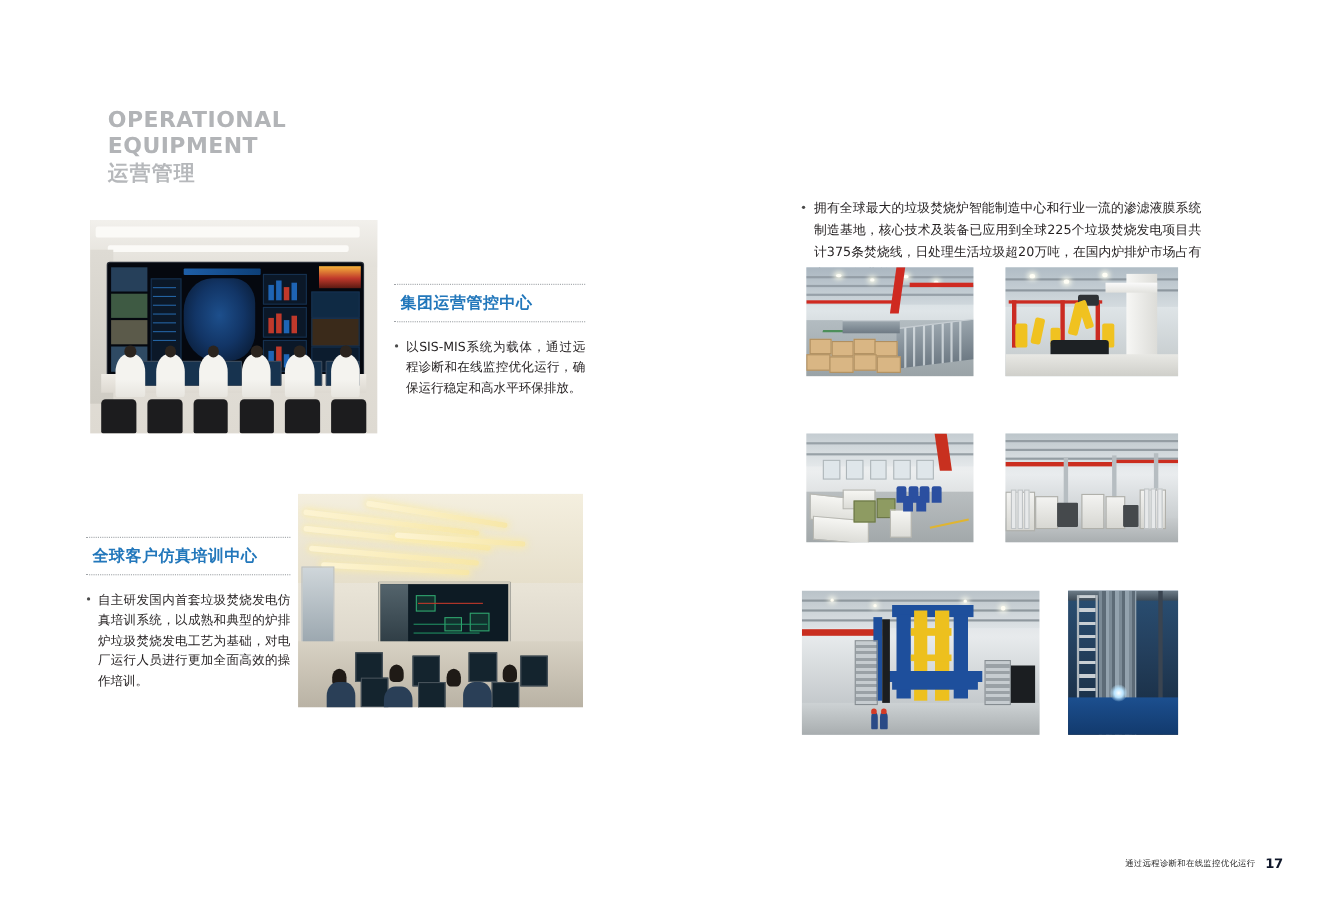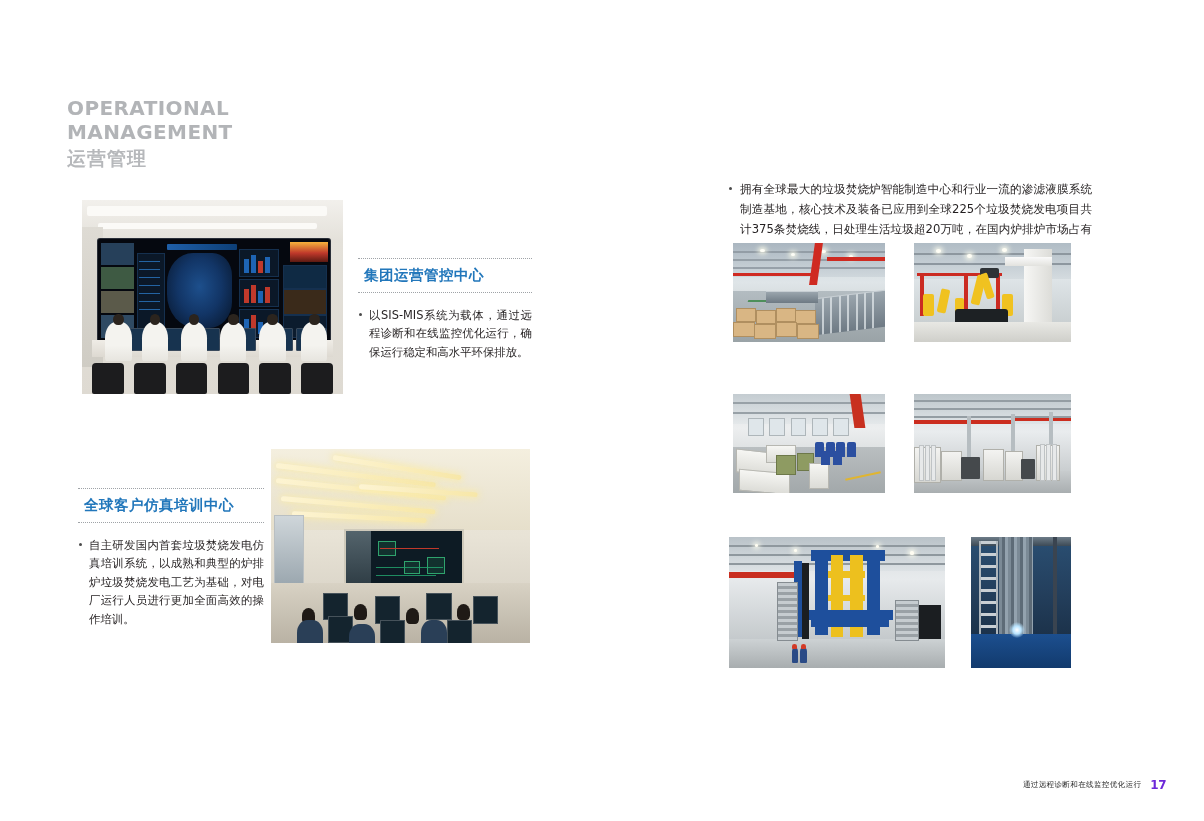--- a/index.html
+++ b/index.html
@@ -37,21 +37,21 @@
   .sec-head .en .l2 { display: block; margin-top: 4px; }
   .sec-head .cn {
     display: block;
     margin-top: 7px;
     font-size: 19px;
     font-weight: bold;
     color: #b6b8bb;
     letter-spacing: 1px;
   }
 
-  #head-left  { left: 67px;  top: 98px; }
+  #head-left  { left: 98px;  top: 98px; }
   #head-right { left: 729px; top: 98px; }
 
   
   .photo {
     position: absolute;
     overflow: hidden;
     background: #cdd2d6;
   }
   .photo .inner { position: absolute; inset: 0; }
 
@@ -139,21 +139,21 @@
   }
   #footer .corp {
     font-size: 7.6px;
     color: #2b2b2b;
     letter-spacing: 0.3px;
     white-space: nowrap;
   }
   #footer .pageno {
     font-size: 12px;
     font-weight: bold;
-    color: #6d28d9;
+    color: #0f172a;
     letter-spacing: -0.5px;
     font-family: "DejaVu Sans", "Liberation Sans", sans-serif;
   }
 
   
   
   
 
   
   .ctrl-room { background: linear-gradient(#e9e6e0 0%, #e4e1da 22%, #dedad2 100%); }
@@ -472,21 +472,21 @@
   }
 </style>
 </head>
 <body>
 
 <div class="page">
 
   <div class="sec-head" id="head-left">
     <span class="en">
       <span>OPERATIONAL</span>
-      <span class="l2">MANAGEMENT</span>
+      <span class="l2">EQUIPMENT</span>
     </span>
     <span class="cn">运营管理</span>
   </div>
 
   <div class="photo ctrl-room" style="left:82px; top:200px; width:261px; height:194px;">
     <div class="inner">
       <div class="ceiling"></div>
       <div class="ceil-strip" style="left:2%;  top:3%;  width:92%; height:5%;"></div>
       <div class="ceil-strip" style="left:6%;  top:12%; width:84%; height:3%;"></div>
       <div class="wall-l"></div>

